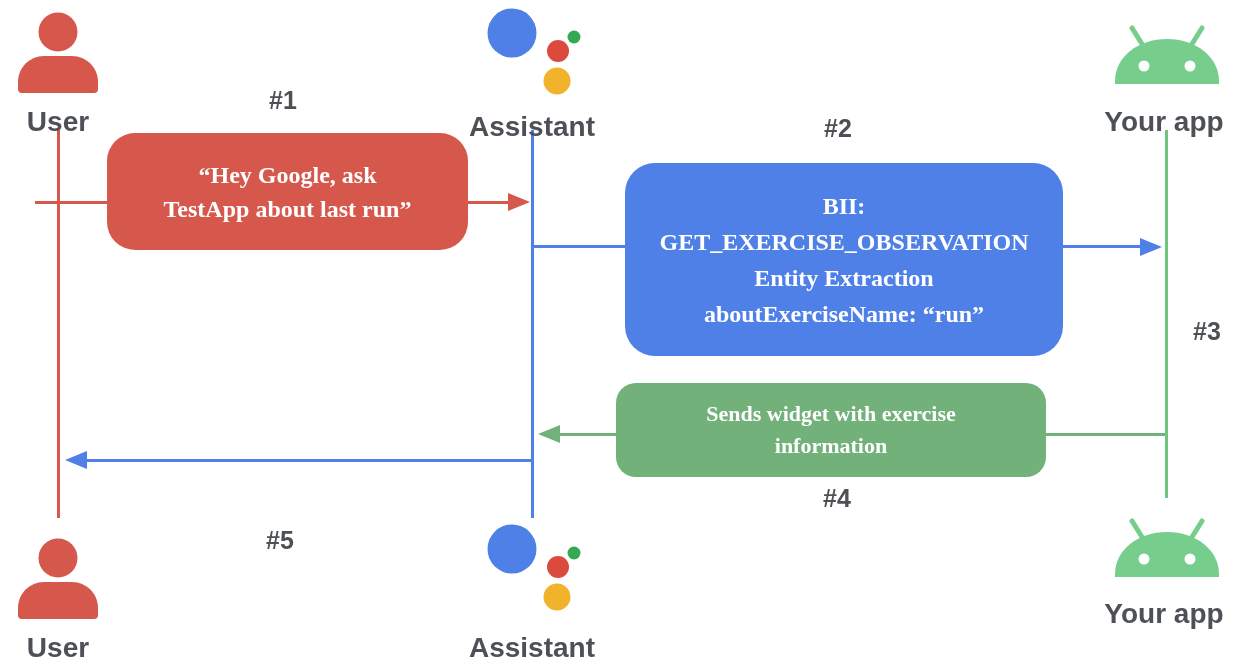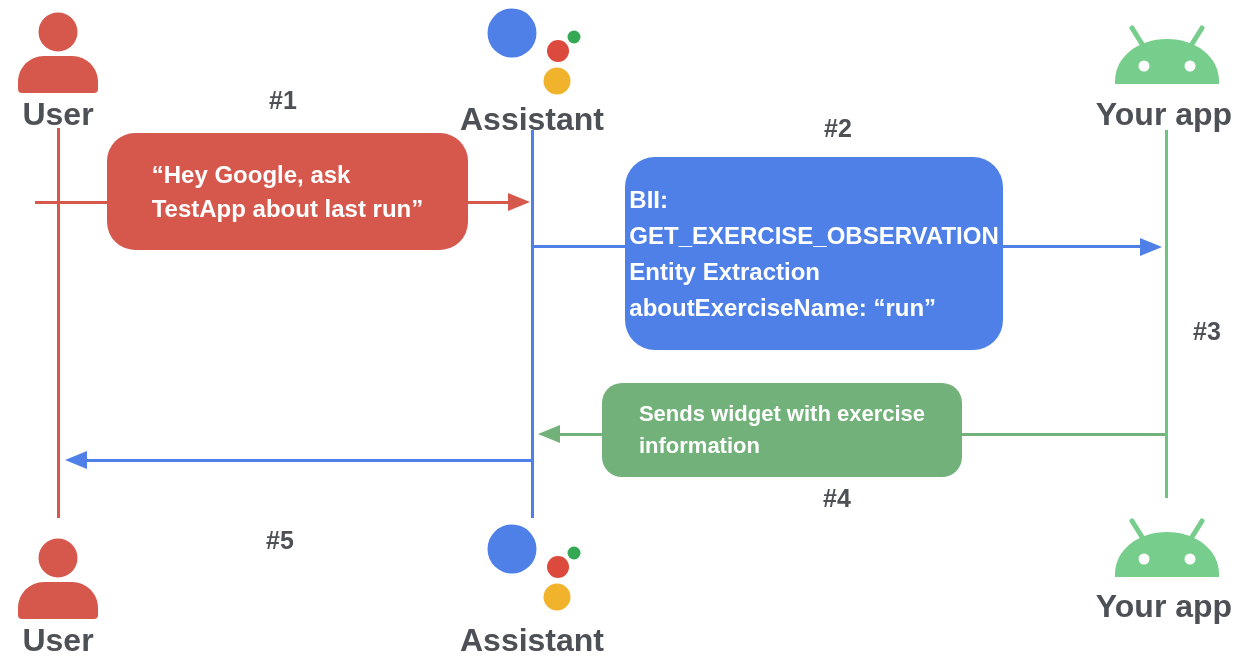--- a/index.html
+++ b/index.html
@@ -20,34 +20,34 @@
   
   .arrowhead { position:absolute; width:0; height:0;
     border-top:9px solid transparent; border-bottom:9px solid transparent; }
   .ar-right-red   { border-left:22px solid #D6584D; }
   .ar-right-blue  { border-left:22px solid #4E80E8; }
   .ar-left-blue   { border-right:22px solid #4E80E8; }
   .ar-left-green  { border-right:22px solid #72B27A; }
   
   .msg-box {
     position:absolute; display:flex; align-items:center; justify-content:center;
-    color:#ffffff; font-weight:bold;
-    white-space:pre-line; box-sizing:border-box; padding:6px 12px;
+    text-align:center; color:#ffffff; font-weight:bold;
+    white-space:pre-line; box-sizing:border-box; padding:6px 12px;font-family:Liberation Serif, serif;
   }
   .mb-red   { background:#D6584D; border-radius:28px; font-size:24px; line-height:34px; }
   .mb-blue  { background:#4E80E8; border-radius:30px; font-size:24px; line-height:36px; }
   .mb-green { background:#72B27A; border-radius:20px; font-size:22px; line-height:32px; }
   
   .step-label {
     position:absolute; transform:translate(-50%,-50%);
     color:#4D5156; font-weight:bold; font-size:25px;
   }
   .actor-label {
     position:absolute; transform:translateX(-50%);
-    color:#4D5156; font-weight:bold; font-size:32px; white-space:nowrap;
+    color:#4D5156; font-weight:bold; font-size:28px; white-space:nowrap;margin-top:10px;
   }
   .icon { position:absolute; }
 </style>
 </head>
 <body>
 
 <div class="canvas">
 
   <div class="lifeline ll-red" style="left:57px;  top:128px; height:390px;"></div>
   <div class="lifeline ll-blue" style="left:531px; top:130px; height:388px;"></div>
@@ -63,28 +63,28 @@
   <div class="arrowhead ar-left-green" style="left:538px;  top:425px;"></div>
 
   <div class="hline hl-blue" style="left:82px;  top:459px; width:451px;"></div>
   <div class="arrowhead ar-left-blue" style="left:65px;   top:451px;"></div>
 
   <div class="msg-box mb-red" style="left:107px; top:133px; width:361px; height:117px;">
     <span>“Hey Google, ask
 TestApp about last run”</span>
   </div>
 
-  <div class="msg-box mb-blue" style="left:625px; top:157px; width:378px; height:193px;">
+  <div class="msg-box mb-blue" style="left:625px; top:163px; width:438px; height:193px;">
     <span>BII:
 GET_EXERCISE_OBSERVATION
 Entity Extraction
 aboutExerciseName: “run”</span>
   </div>
 
-  <div class="msg-box mb-green" style="left:602px; top:383px; width:360px; height:94px;">
+  <div class="msg-box mb-green" style="left:616px; top:383px; width:430px; height:94px;">
     <span>Sends widget with exercise
 information</span>
   </div>
 
 
   <div class="step-label" style="left:283px;  top:100px;">#1</div>
   <div class="step-label" style="left:838px;  top:128px;">#2</div>
   <div class="step-label" style="left:1207px; top:331px;">#3</div>
   <div class="step-label" style="left:837px;  top:498px;">#4</div>
   <div class="step-label" style="left:280px;  top:540px;">#5</div>

